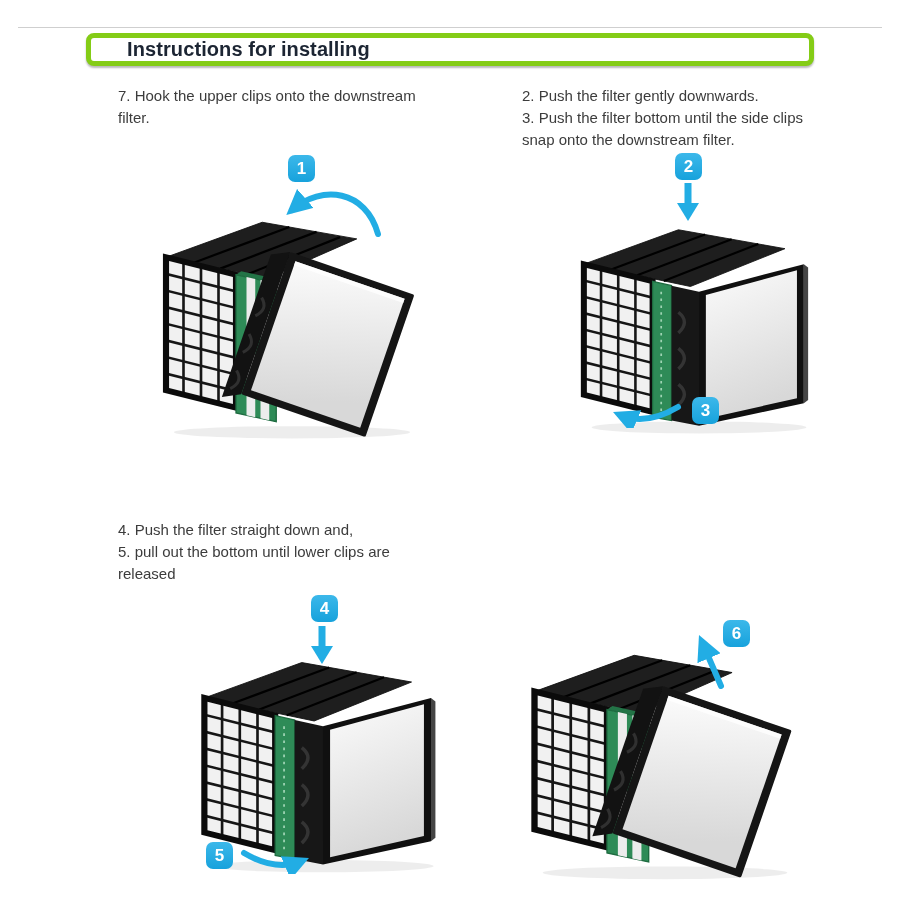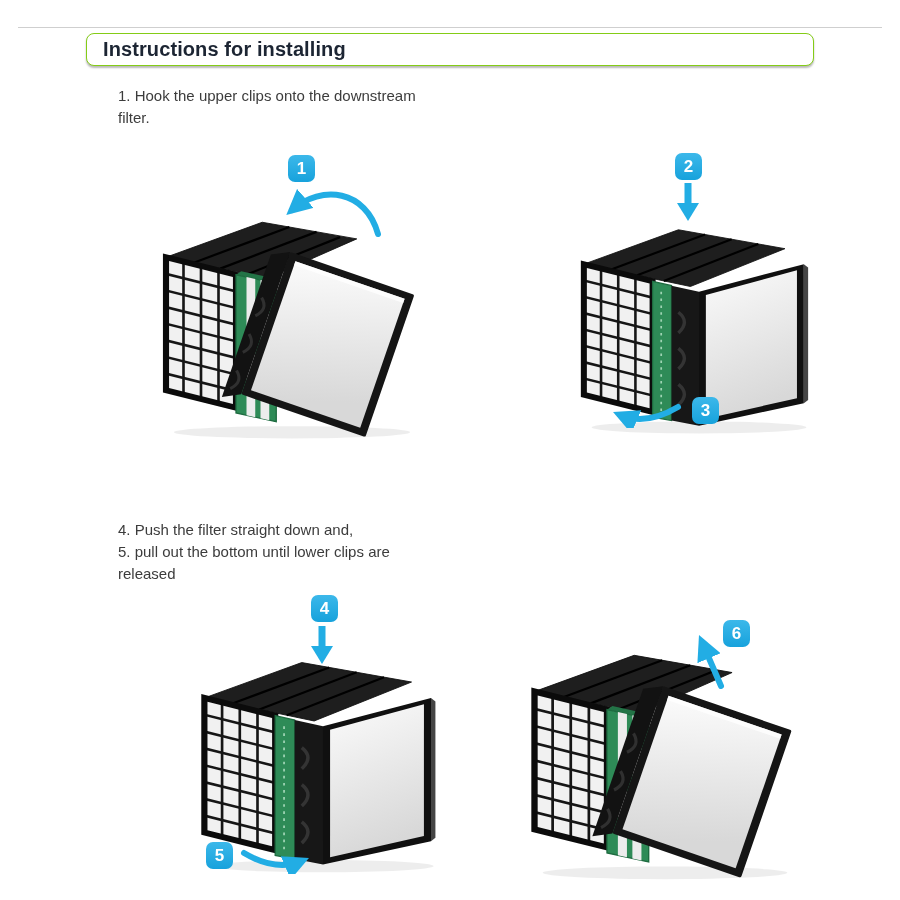--- a/index.html
+++ b/index.html
@@ -10,23 +10,23 @@
     --body:#3C3C3C;
   }
   html,body{margin:0;padding:0;background:#ffffff;}
   .canvas{
     position:relative;width:900px;height:900px;background:#ffffff;
     font-family:"Liberation Sans",sans-serif;overflow:hidden;
   }
   .topline{position:absolute;left:18px;right:18px;top:27px;height:1px;background:#cfcfcf;}
   .header-box{
     position:absolute;left:86px;width:728px;height:33px;box-sizing:border-box;
-    background:#fff;border:1px solid #84cc16;border-radius:8px;
+    background:#fff;border:5px solid #84cc16;border-radius:8px;
     box-shadow:0 2px 2px rgba(0,0,0,.28);
-    display:flex;align-items:center;padding-left:16px;
+    display:flex;align-items:center;padding-left:36px;
   }
   .header-box .title{font-size:20px;font-weight:bold;color:var(--heading);letter-spacing:.1px;}
   .steps{
     position:absolute;font-size:15px;line-height:1.45;color:var(--body);
     white-space:pre-line;
   }
   .badge{
     position:absolute;width:27px;height:27px;border-radius:7px;
     background:linear-gradient(180deg,#3cb8ea 0%,#17a2dc 100%);
     color:#fff;font-size:17px;font-weight:bold;
@@ -120,22 +120,25 @@
       </symbol>
     </defs>
   </svg>
 
   <div class="topline"></div>
 
   <div class="header-box" style="top:33px">
     <span class="title">Instructions for installing</span>
   </div>
 
-  <div class="steps" style="left:118px;top:85px;width:345px">1. Hook the upper clips onto the downstream
+  <div class="steps" style="left:118px;top:85px;width:345px">7. Hook the upper clips onto the downstream
 filter.</div>
+  <div class="steps" style="left:522px;top:85px;width:345px">2. Push the filter gently downwards.
+3. Push the filter bottom until the side clips
+snap onto the downstream filter.</div>
 
   <svg class="fig" style="left:152px;top:196px" width="280" height="245" viewBox="0 0 320 280">
       <use href="#sym-tilted"></use>
     </svg>
   <div class="badge" style="left:288px;top:155px">1</div>
   <svg class="arrow" style="left:276px;top:186px" width="108" height="52" viewBox="0 0 108 52">
     <path d="M102,48 C90,4 46,-2 16,24" class="blue-s" marker-end="url(#ah)"></path>
   </svg>
 
   <svg class="fig" style="left:570px;top:204px" width="258" height="232" viewBox="0 0 300 270">

